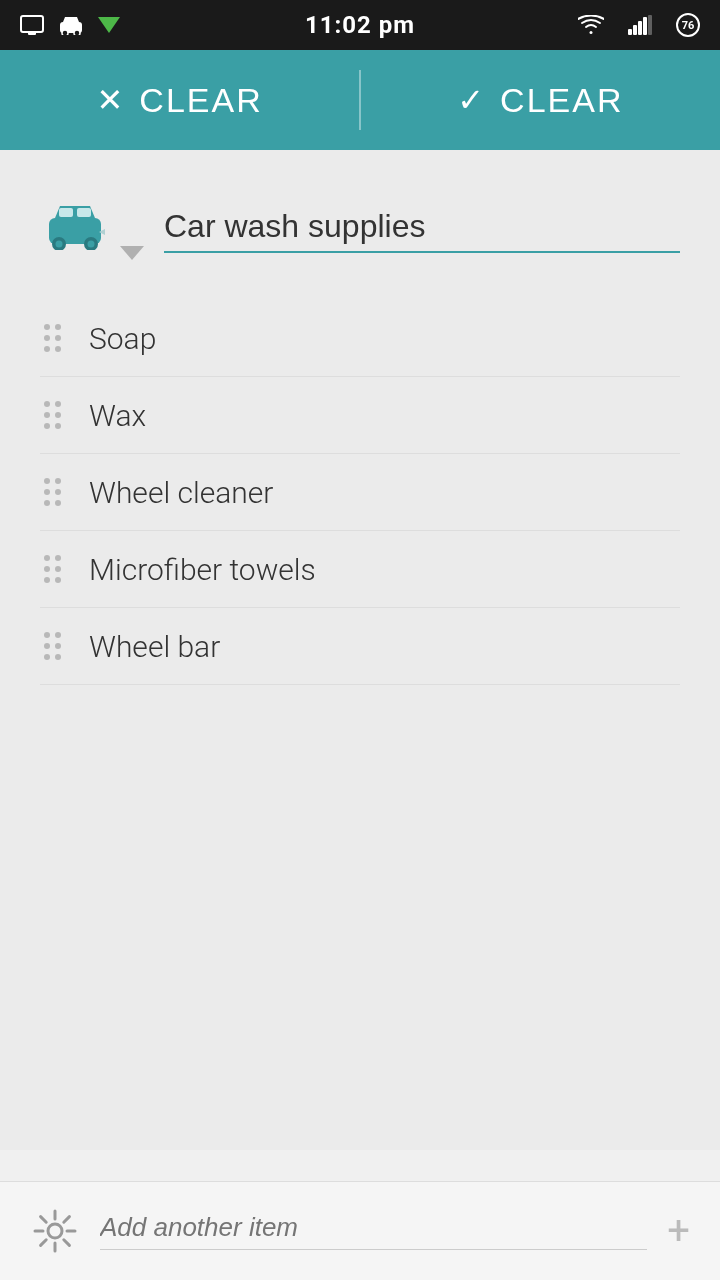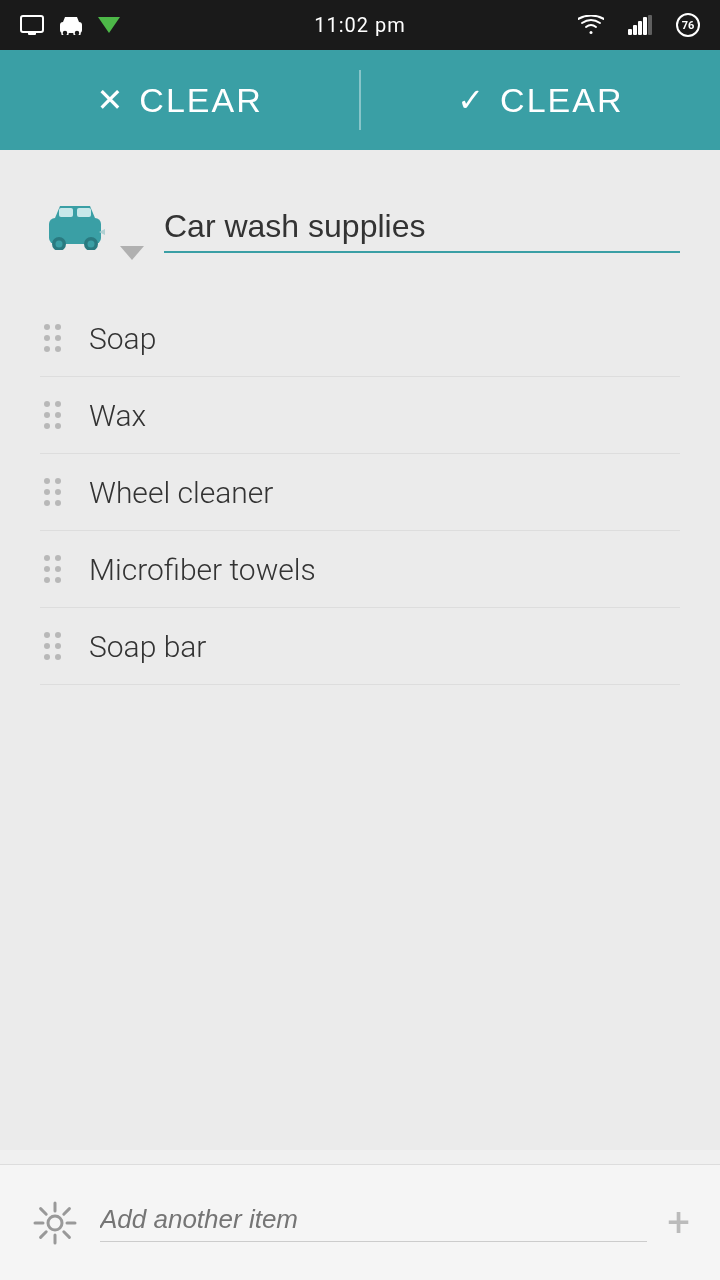--- a/index.html
+++ b/index.html
@@ -23,22 +23,22 @@
       justify-content: space-between;
       padding: 0 20px;
       color: white;
     }
     .status-bar-left {
       display: flex;
       align-items: center;
       gap: 14px;
     }
     .status-bar-center {
-      font-size: 20px;
-      font-weight: 400;
+      font-size: 24px;
+      font-weight: 700;
       letter-spacing: 1px;
       position: absolute;
       left: 50%;
       transform: translateX(-50%);
     }
     .status-bar-right {
       display: flex;
       align-items: center;
       gap: 24px;
     }
@@ -171,21 +171,21 @@
       font-weight: 300;
       flex: 1;
     }
 
     
     .bottom-bar {
       position: fixed;
       bottom: 0;
       left: 0;
       width: 720px;
-      height: 116px;
+      height: 99px;
       background: #f5f5f5;
       border-top: 1px solid #ddd;
       display: flex;
       align-items: center;
       padding: 0 30px;
       gap: 20px;
     }
 
     .gear-icon {
       width: 50px;
@@ -353,21 +353,21 @@
 
     <div class="list-item-row">
       <div class="drag-handle">
         <div class="drag-dot"></div>
           <div class="drag-dot"></div>
         <div class="drag-dot"></div>
           <div class="drag-dot"></div>
         <div class="drag-dot"></div>
           <div class="drag-dot"></div>
       </div>
-      <span class="item-text">Soap bar</span>
+      <span class="item-text">Wheel bar</span>
     </div>
 
   </div>
 </div>
 
 <div class="bottom-bar">
   <div class="gear-icon">
     <svg width="44" height="44" viewBox="0 0 44 44">
       <circle cx="22" cy="22" r="7" fill="none" stroke="#999" stroke-width="3"></circle>
       <g stroke="#999" stroke-width="3" stroke-linecap="round">

